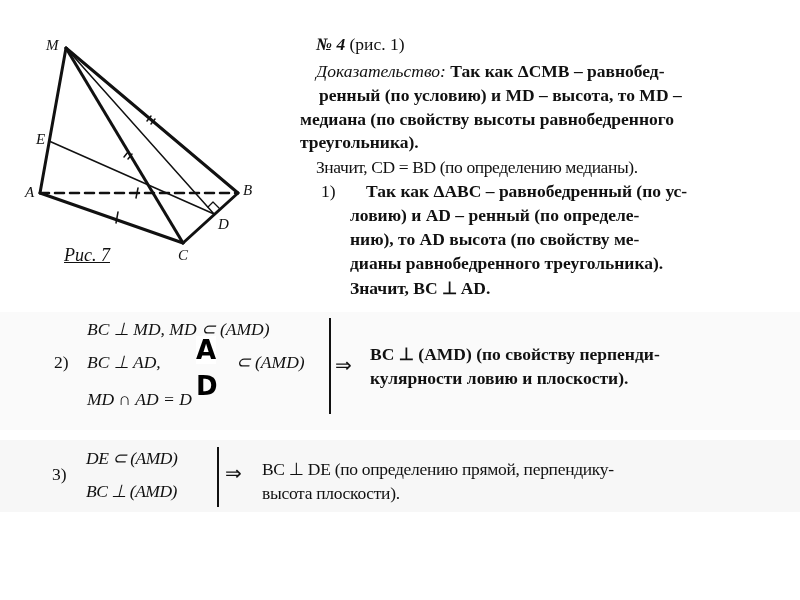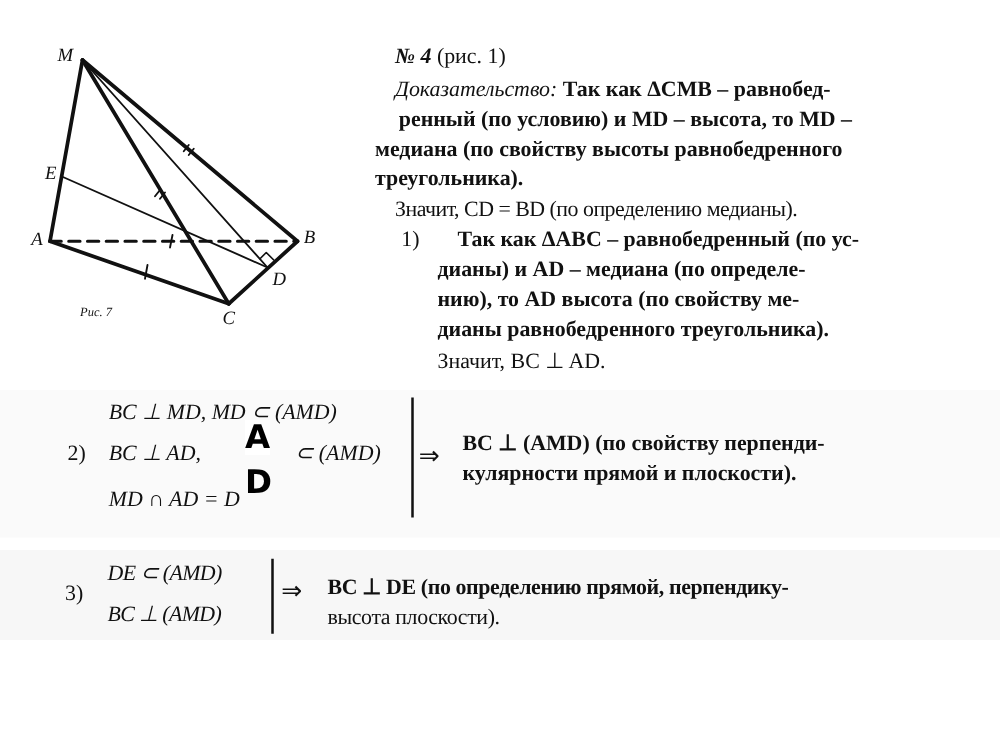--- a/index.html
+++ b/index.html
@@ -45,56 +45,56 @@
     <line x1="128" y1="159" x2="132" y2="154" stroke-width="1.5"></line>
   </g>
 </svg>
 
 <span class="abs fig-label" style="left:46px;top:37px;">M</span>
 <span class="abs fig-label" style="left:36px;top:131px;">E</span>
 <span class="abs fig-label" style="left:25px;top:184px;">A</span>
 <span class="abs fig-label" style="left:243px;top:182px;">B</span>
 <span class="abs fig-label" style="left:218px;top:216px;">D</span>
 <span class="abs fig-label" style="left:178px;top:247px;">C</span>
-<span class="abs fig-label" style="left:64px;top:245px;font-size:10px;">Рис. 7</span>
+<span class="abs fig-label" style="left:64px;top:245px;font-size:18px;text-decoration:underline;">Рис. 7</span>
 
 <div class="abs txt" style="left:316px;top:33px;">
   <span class="ib">№ 4</span>
   <span style="font-weight:normal;">(рис. 1)</span>
 </div>
 
 <div class="abs txt" style="left:316px;top:60px;">
   <span class="i">Доказательство:</span>
   <span>Так как ΔCMB – равнобед-</span>
 </div>
 <div class="abs txt" style="left:300px;top:84px;margin-left:19px;">ренный (по условию) и MD – высота, то MD –</div>
 <div class="abs txt" style="left:300px;top:108px;">медиана (по свойству высоты равнобедренного</div>
 <div class="abs txt" style="left:300px;top:131px;">треугольника).</div>
 <div class="abs txt" style="left:316px;top:156px;font-weight:normal;letter-spacing:-0.4px;">Значит, CD = BD (по определению медианы).</div>
 
 <div class="abs txt" style="left:321px;top:180px;font-weight:normal;">1)</div>
 <div class="abs txt" style="left:350px;top:180px;margin-left:16px;">Так как ΔABC – равнобедренный (по ус-</div>
-<div class="abs txt" style="left:350px;top:204px;">дианы) и AD – медиана (по определе-</div>
+<div class="abs txt" style="left:350px;top:204px;">ловию) и AD – ренный (по определе-</div>
 <div class="abs txt" style="left:350px;top:228px;">нию), то AD высота (по свойству ме-</div>
 <div class="abs txt" style="left:350px;top:252px;">дианы равнобедренного треугольника).</div>
-<div class="abs txt" style="left:350px;top:277px;font-weight:normal;">Значит, BC ⊥ AD.</div>
+<div class="abs txt" style="left:350px;top:277px;font-weight:bold;">Значит, BC ⊥ AD.</div>
 
 <div class="abs math" style="left:54px;top:351px;">2)</div>
 <div class="abs math i" style="left:87px;top:318px;font-family:Liberation Serif, serif;">BC ⊥ MD, MD ⊂ (AMD)</div>
 <div class="abs math i" style="left:87px;top:351px;">BC ⊥ AD,</div>
 <div class="abs math i" style="left:236px;top:351px;">⊂ (AMD)</div>
 <div class="abs math i" style="left:87px;top:388px;">MD ∩ AD = D</div>
 <div class="abs overlay-letter" style="left:196px;top:336px;line-height:28px;">A</div>
 <div class="abs overlay-letter" style="left:196px;top:372px;line-height:28px;background:transparent;">D</div>
 <div class="vbar" style="left:329px;top:318px;height:96px;"></div>
 <div class="abs math" style="left:335px;top:354px;font-size:20px;">⇒</div>
 <div class="abs txt" style="left:370px;top:343px;">
   <span>BC ⊥ (AMD) (по свойству перпенди-</span>
 </div>
-<div class="abs txt" style="left:370px;top:367px;">кулярности прямой и плоскости).</div>
+<div class="abs txt" style="left:370px;top:367px;">кулярности ловию и плоскости).</div>
 
 <div class="abs math" style="left:52px;top:463px;">3)</div>
 <div class="abs math i" style="left:86px;top:447px;letter-spacing:-0.5px;">DE ⊂ (AMD)</div>
 <div class="abs math i" style="left:86px;top:480px;letter-spacing:-0.5px;">BC ⊥ (AMD)</div>
 <div class="vbar" style="left:217px;top:447px;height:60px;"></div>
 <div class="abs math" style="left:225px;top:462px;font-size:20px;">⇒</div>
-<div class="abs txt" style="left:262px;top:458px;font-weight:bold;letter-spacing:-0.3px;">BC ⊥ DE (по определению прямой, перпендику-</div>
+<div class="abs txt" style="left:262px;top:458px;font-weight:normal;letter-spacing:-0.3px;">BC ⊥ DE (по определению прямой, перпендику-</div>
 <div class="abs txt" style="left:262px;top:482px;font-weight:normal;letter-spacing:-0.3px;">высота плоскости).</div>
 
 </body></html>

